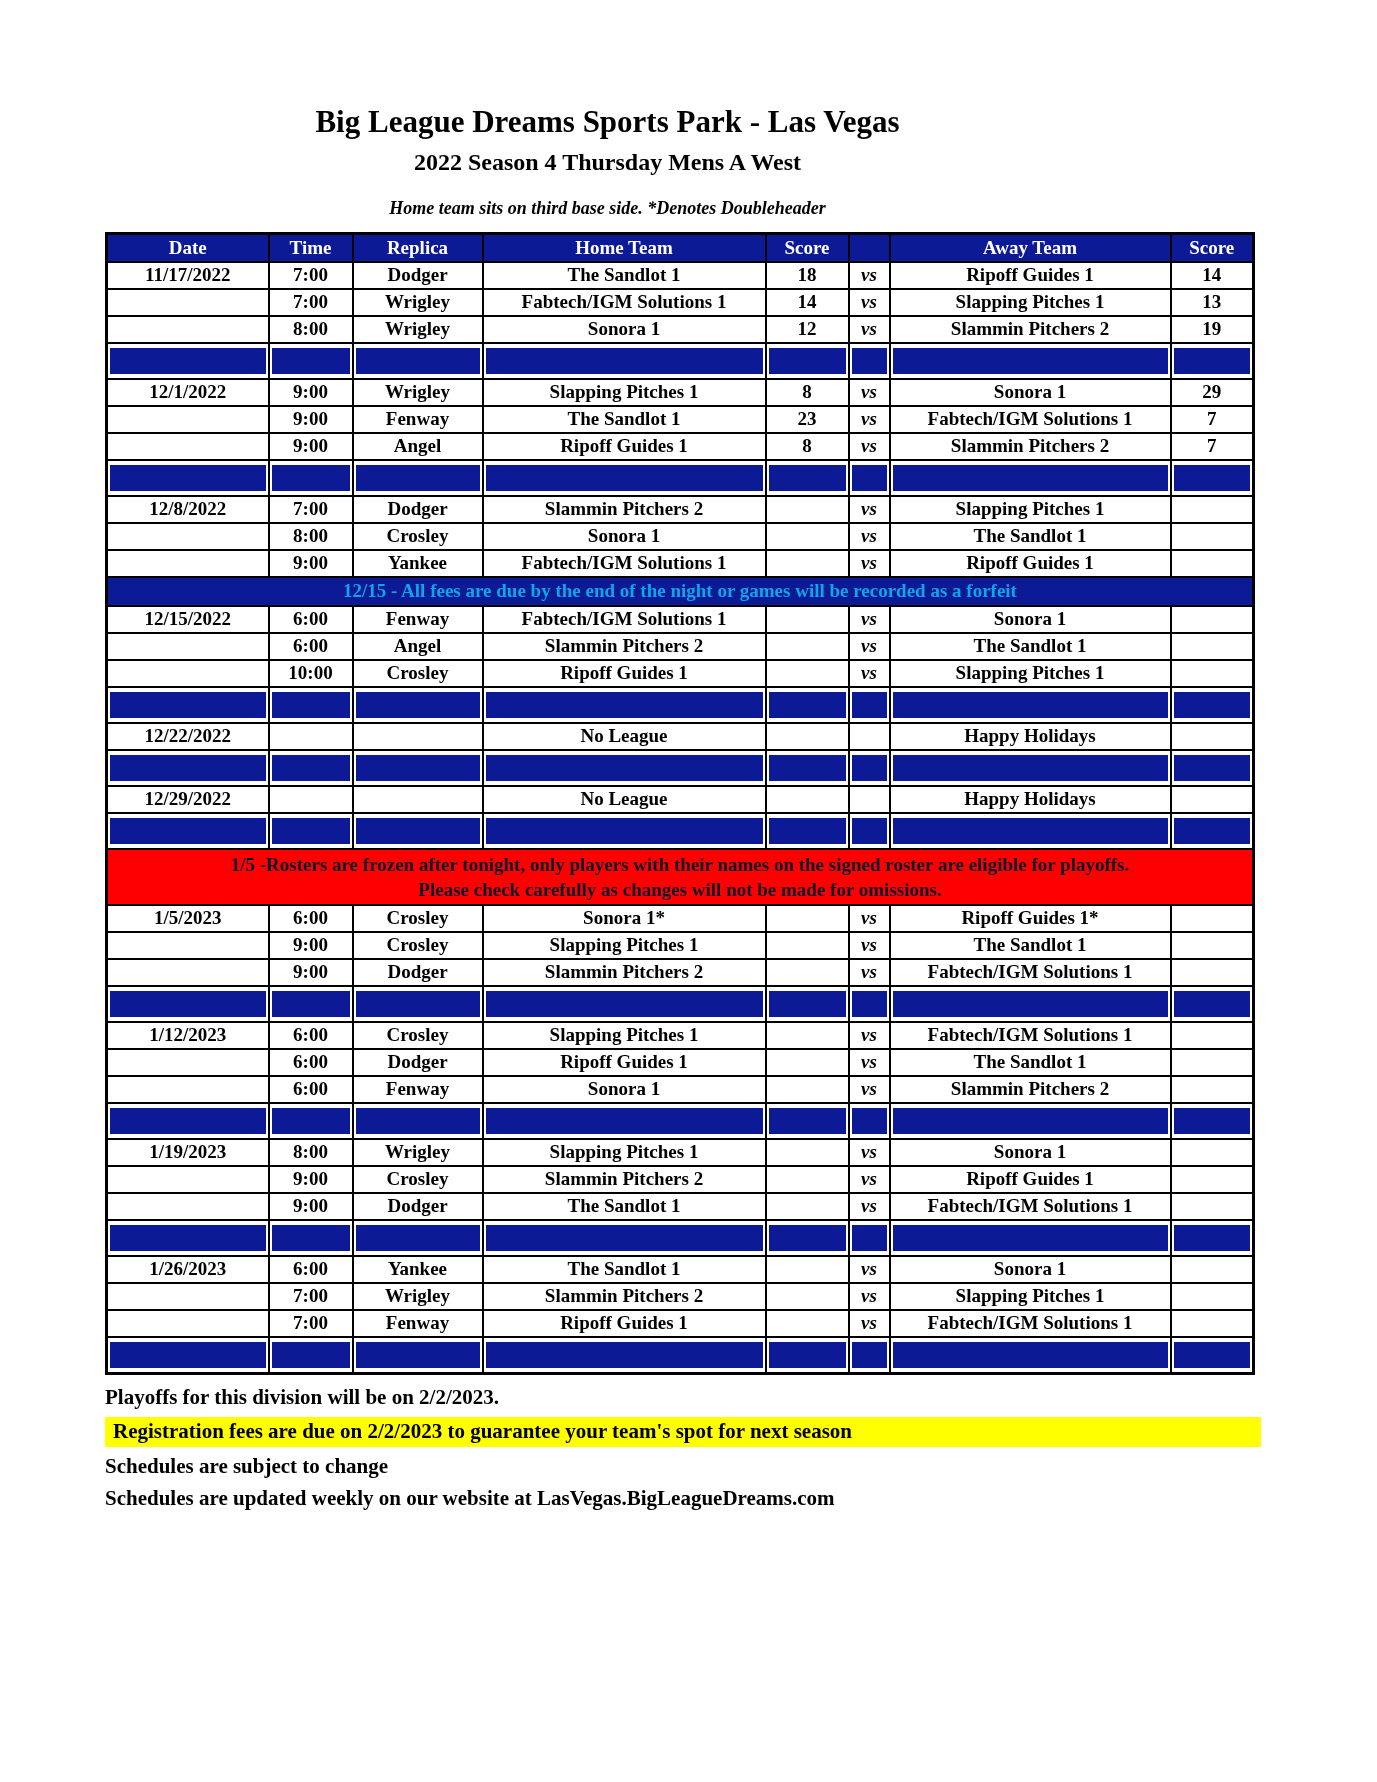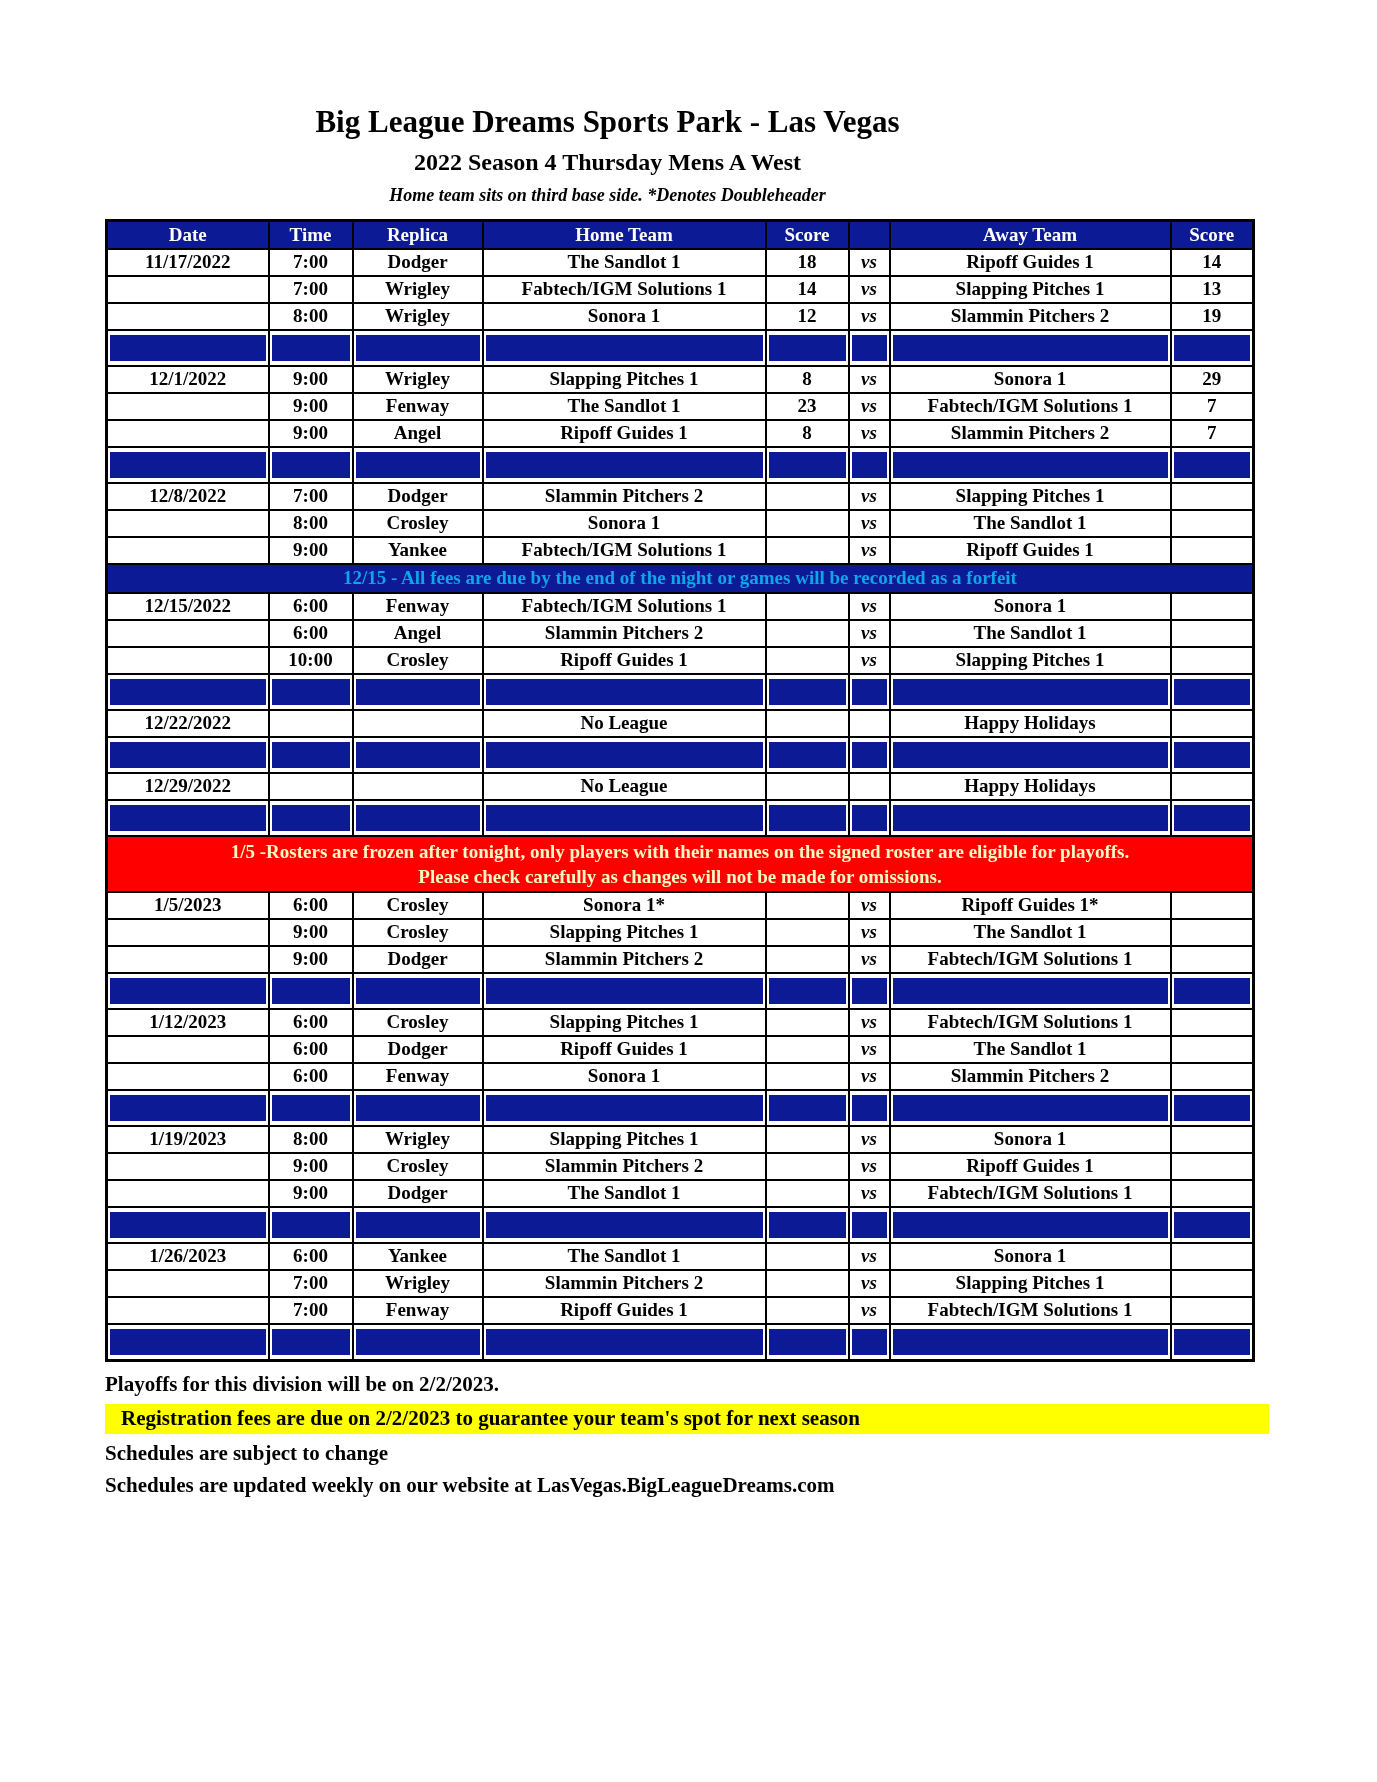--- a/index.html
+++ b/index.html
@@ -10,21 +10,21 @@
   body{
     width:1377px; min-height:1782px; background:var(--paper);
     font-family:"Liberation Serif","DejaVu Serif",serif;
     color:var(--ink);
   }
   .headerblock{
     width:1005px; margin-left:105px; padding-top:104px; text-align:center;
   }
   .title{font-size:31px; font-weight:bold; line-height:1.15;}
   .subtitle{font-size:24px; font-weight:bold; margin-top:9px;text-align:center;}
-  .note{font-size:18px; font-weight:bold; font-style:italic; margin-top:9px;}
+  .note{font-size:18px; font-weight:bold; font-style:italic; margin-top:22px;}
   table.sched{
     border-collapse:collapse; table-layout:fixed;
     margin-left:105px; margin-top:13px;
     border:3px solid var(--ink);
   }
   table.sched td, table.sched th{
     border:2px solid var(--ink);
     padding:0 2px;
     text-align:center; vertical-align:middle;
     font-size:19px; font-weight:bold;
@@ -35,27 +35,27 @@
   col.c6{width:281px;} col.c7{width:83px;}
   tr.hdr th{background:var(--navy); color:#ffffff; height:26px; font-size:19px;margin-top:48px;}
   tr.game td, tr.holiday td{height:25px; background:var(--paper);}
   td.hl{background:var(--yellow);}
   td.vs{font-style:italic; font-size:17px;}
   .navyband{height:26px; margin:4px 0; background:var(--navy);}
   td.notice{
     background:var(--navy); color:#0ea5e9; height:27px; font-size:19px;
   }
   td.banner{
-    background:var(--red); color:#fef9c3; height:54px; font-size:19px;
+    background:var(--red); color:#0f172a; height:54px; font-size:19px;
     line-height:25px; white-space:normal;
   }
   .footer{margin-left:105px; margin-top:10px;}
   .fline{font-size:21px; font-weight:bold; margin-top:7px;}
   .fhl{
-    background:var(--yellow); width:1146px; padding:2px 2px 3px 16px;
+    background:var(--yellow); width:1146px; padding:2px 2px 3px 8px;
   }
 </style>
 </head>
 <body>
 
 <div class="headerblock">
   <div class="title">Big League Dreams Sports Park - Las Vegas</div>
   <div class="subtitle">2022 Season 4 Thursday Mens A West</div>
   <div class="note">Home team sits on third base side.  *Denotes Doubleheader</div>
 </div>

